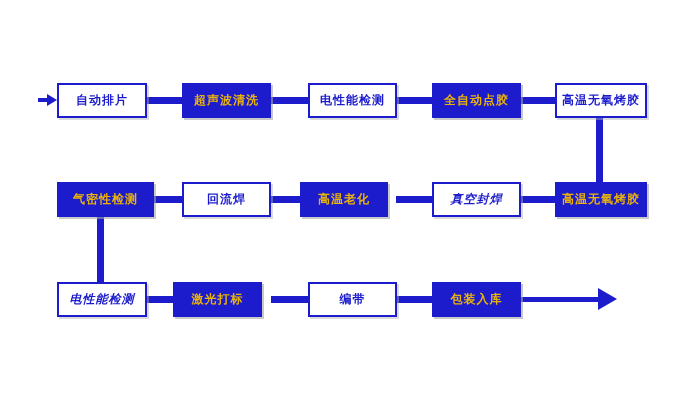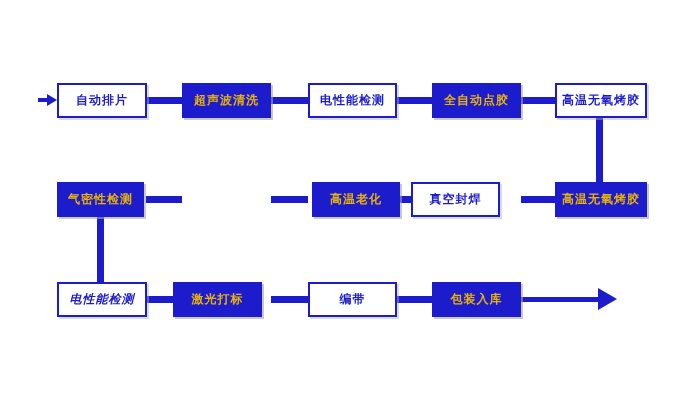--- a/index.html
+++ b/index.html
@@ -80,23 +80,24 @@
 
   <div class="h-line" style="left:521px;top:297px;width:79px;height:5px;"></div>
   <div class="arrowhead large" style="left:598px;top:288px;"></div>
 
   <div class="node outline" style="left:57px;top:83px;width:90px;">自动排片</div>
   <div class="node filled" style="left:182px;top:83px;width:89px;">超声波清洗</div>
   <div class="node outline" style="left:308px;top:83px;width:89px;">电性能检测</div>
   <div class="node outline" style="left:555px;top:83px;width:92px;">高温无氧烤胶</div>
   <div class="node filled" style="left:432px;top:83px;width:89px;">全自动点胶</div>
 
-  <div class="node filled" style="left:57px;top:182px;width:87px;text-align:right;">气密性检测</div>
-  <div class="node filled" style="left:312px;top:182px;width:88px;">高温老化</div>
-  <div class="node outline" style="left:411px;top:182px;width:89px;">真空封焊</div>
+  <div class="node filled" style="left:57px;top:182px;width:97px;text-align:right;">气密性检测</div>
+  <div class="node outline" style="left:182px;top:182px;width:89px;">回流焊</div>
+  <div class="node filled" style="left:300px;top:182px;width:88px;">高温老化</div>
+  <div class="node outline" style="left:432px;top:182px;width:89px;font-style:italic;">真空封焊</div>
   <div class="node filled" style="left:555px;top:182px;width:92px;">高温无氧烤胶</div>
 
   <div class="node outline" style="left:57px;top:282px;width:90px;font-style:italic;">电性能检测</div>
   <div class="node filled" style="left:173px;top:282px;width:89px;">激光打标</div>
   <div class="node outline" style="left:308px;top:282px;width:89px;">编带</div>
   <div class="node filled" style="left:432px;top:282px;width:89px;">包装入库</div>
 
 </div>
 
 </body></html>

